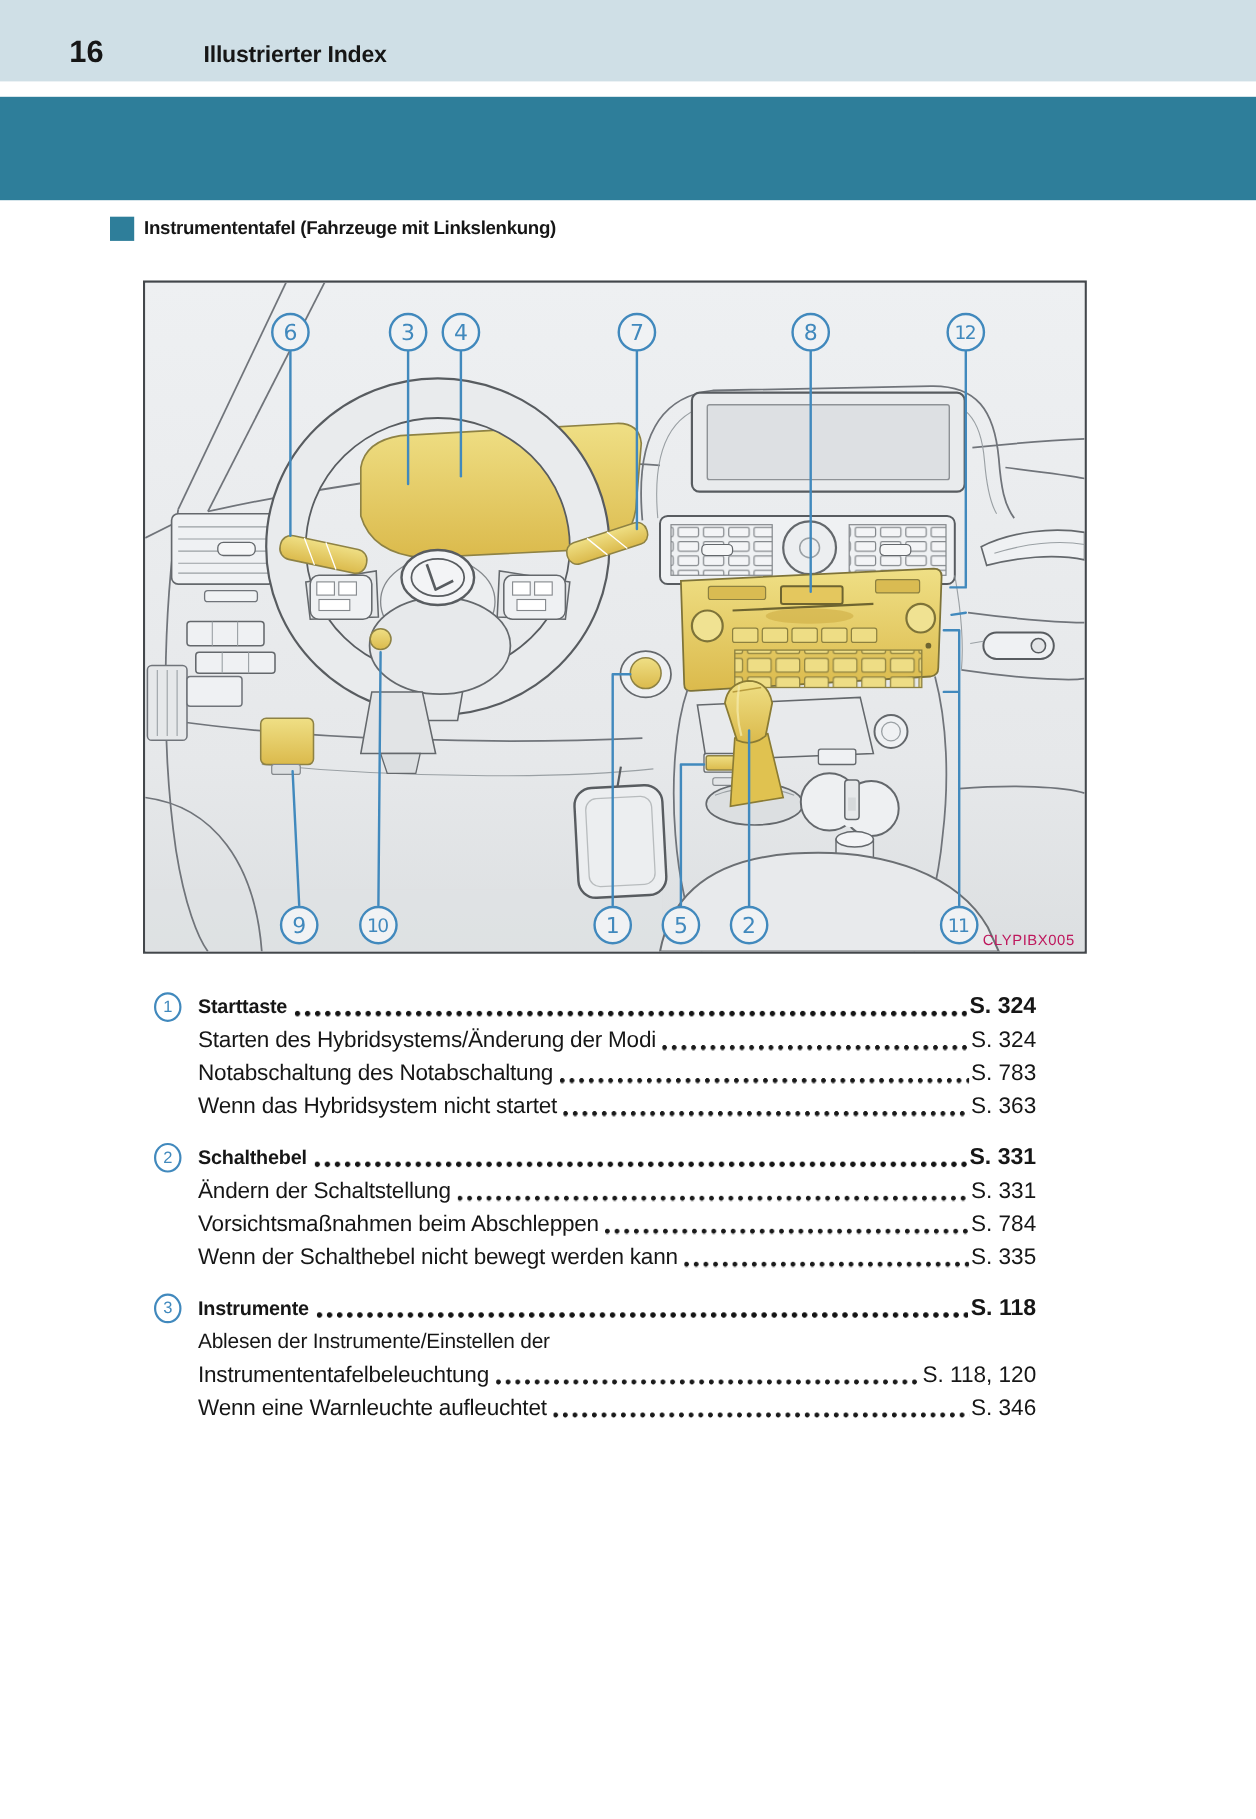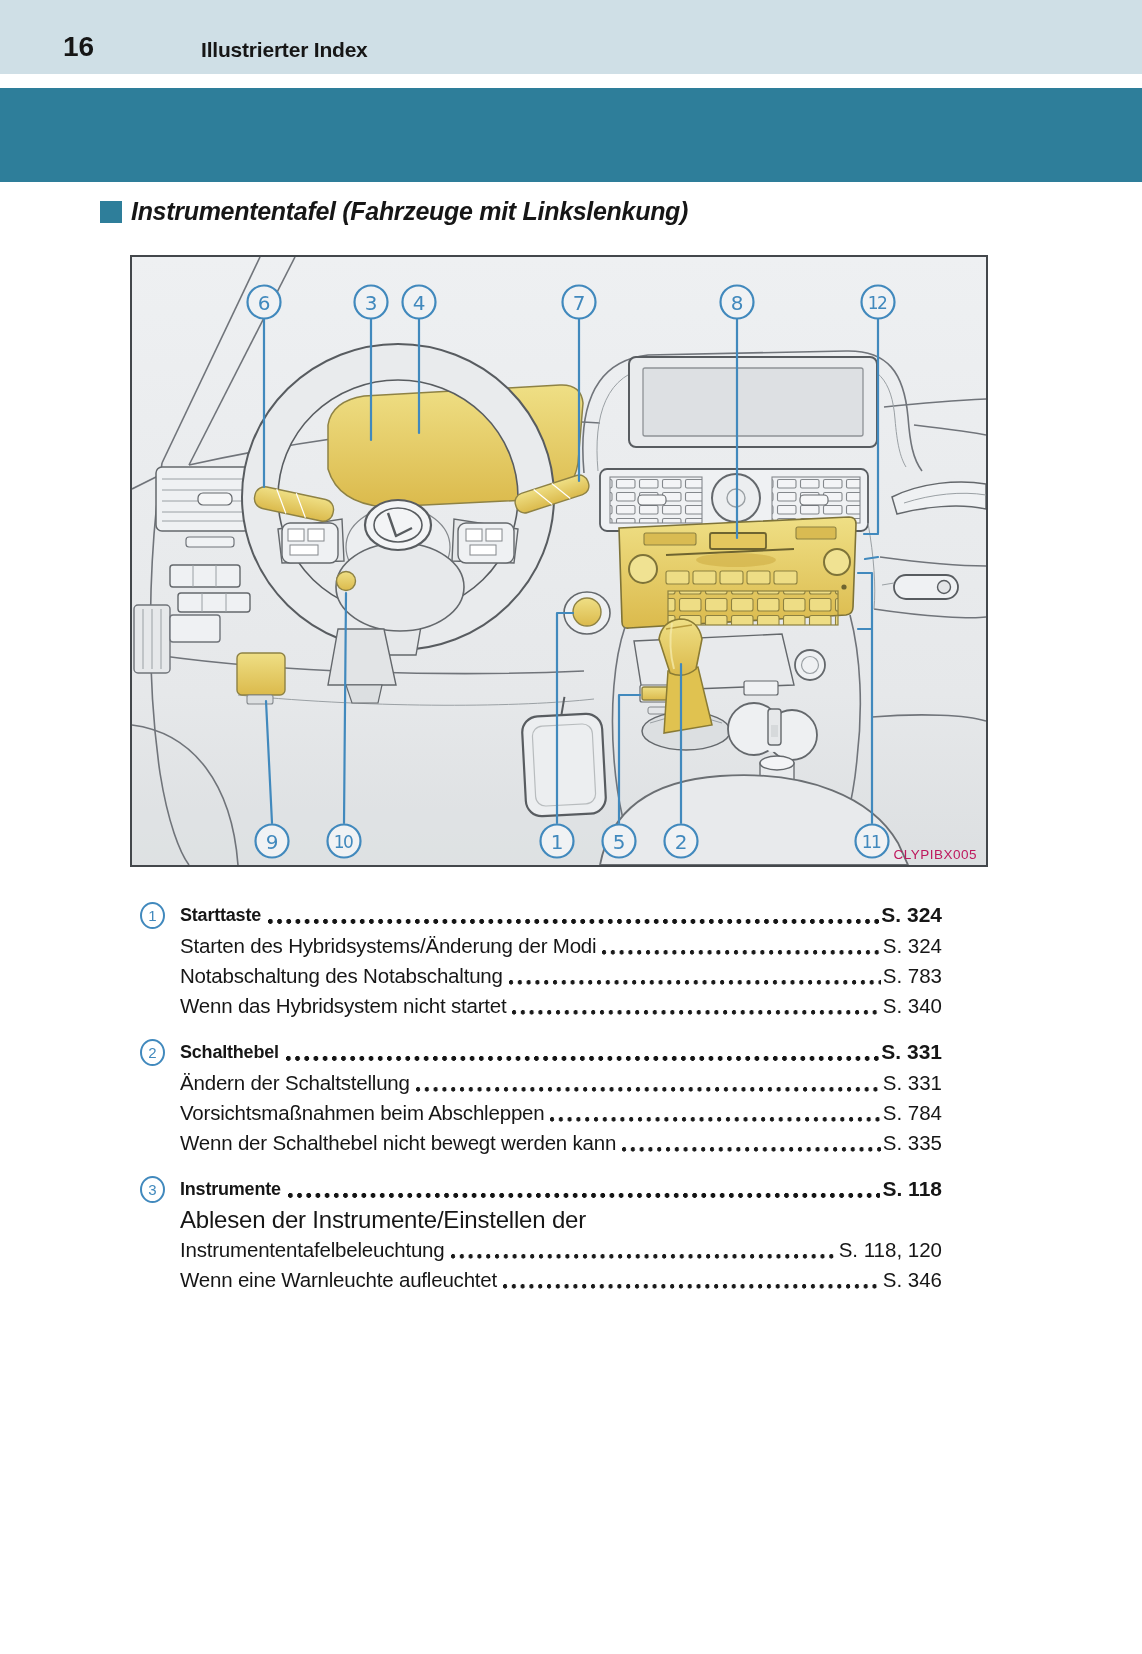--- a/index.html
+++ b/index.html
@@ -1,45 +1,45 @@
 <!DOCTYPE html>
 <html><head>
 <meta charset="utf-8">
 <style>
   html,body{margin:0;padding:0;background:#fff;}
   .page{position:relative;width:1142px;height:1654px;background:#ffffff;overflow:hidden;
         font-family:"Liberation Sans",sans-serif;color:#161616;}
   .topbar{position:absolute;left:0;top:0;width:100%;height:74px;background:#cfdfe6;}
   .pagenum{position:absolute;left:63px;top:31px;font-size:28px;font-weight:bold;}
-  .htitle{position:absolute;left:201px;top:38px;font-size:21px;font-weight:bold;letter-spacing:-0.2px;}
+  .htitle{position:absolute;left:185px;top:38px;font-size:21px;font-weight:bold;letter-spacing:-0.2px;}
   .tealband{position:absolute;left:0;top:88px;width:100%;height:94px;background:#2e7e9a;}
   .heading{position:absolute;left:100px;top:197px;display:flex;align-items:center;gap:9px;}
   .bullet{width:22px;height:22px;background:#2e7e9a;flex:none;}
-  .htext{font-size:25px;font-weight:bold;letter-spacing:-0.3px;white-space:nowrap;font-style:italic;}
+  .htext{font-size:17px;font-weight:bold;letter-spacing:-0.3px;white-space:nowrap;}
   .figure{position:absolute;left:130px;top:255px;width:858px;height:612px;border:2px solid #43474b;
           box-sizing:border-box;background:#eceef0;}
   .figure svg{position:absolute;left:0;top:0;}
   .figcode{position:absolute;right:9px;bottom:3px;font-size:13.5px;color:#be185d;letter-spacing:.5px;}
   .index{position:absolute;left:140px;top:884px;width:802px;}
   .trow{display:flex;align-items:center;height:32px;margin-top:15px;}
   .badge{box-sizing:border-box;width:25px;height:27px;border:2px solid #4189bd;border-radius:50%;
          color:#4189bd;font-size:15px;display:flex;align-items:center;justify-content:center;
          margin-right:15px;flex:none;}
   .ttl{font-size:18px;font-weight:bold;flex:none;letter-spacing:-0.2px;}
   .tpage{font-size:21px;font-weight:bold;flex:none;}
   .dots{flex:1;height:5px;align-self:flex-end;margin:0 2px 7px 7px;
         background-image:radial-gradient(circle at 2.4px 2.4px,#141414 2.15px,transparent 2.75px);
         background-size:9.2px 5px;background-repeat:repeat-x;}
   .srow{display:flex;align-items:center;height:30px;padding-left:40px;}
   .slabel{font-size:20.5px;flex:none;letter-spacing:-0.2px;}
   .spage{font-size:20.5px;flex:none;}
   .sdots{flex:1;height:4.6px;align-self:flex-end;margin:0 2px 6px 6px;
         background-image:radial-gradient(circle at 2.1px 2.1px,#1a1a1a 1.85px,transparent 2.4px);
         background-size:8.8px 4.6px;background-repeat:repeat-x;}
-  .wrapline{font-size:24px;line-height:30px;height:30px;padding-left:40px;letter-spacing:-0.2px;}
+  .wrapline{font-size:19px;line-height:30px;height:30px;padding-left:40px;letter-spacing:-0.2px;}
   
   .ln{stroke:#70747a;stroke-width:1.6;fill:none;}
   .th{stroke:#9aa0a4;stroke-width:1;fill:none;}
   .lead{stroke:#4189bd;stroke-width:2.2;fill:none;stroke-linecap:round;stroke-linejoin:round;}
   .co circle{fill:#f0f2f4;stroke:#4189bd;stroke-width:2.2;}
   .co text{font-family:"DejaVu Sans",sans-serif;font-size:20px;fill:#4189bd;text-anchor:middle;}
   .co.two text{font-size:17px;letter-spacing:-1.5px;}
 </style>
 </head>
 <body>
@@ -333,21 +333,21 @@
         <span class="spage">S. 324</span>
       </div>
       <div class="srow">
         <span class="slabel">Notabschaltung des Notabschaltung</span>
         <span class="sdots"></span>
         <span class="spage">S. 783</span>
       </div>
       <div class="srow">
         <span class="slabel">Wenn das Hybridsystem nicht startet</span>
         <span class="sdots"></span>
-        <span class="spage">S. 340</span>
+        <span class="spage">S. 363</span>
       </div>
     </div>
 
     <div class="group">
       <div class="trow">
         <span class="badge">2</span>
         <span class="ttl">Schalthebel</span>
         <span class="dots"></span>
         <span class="tpage">S. 331</span>
       </div>

